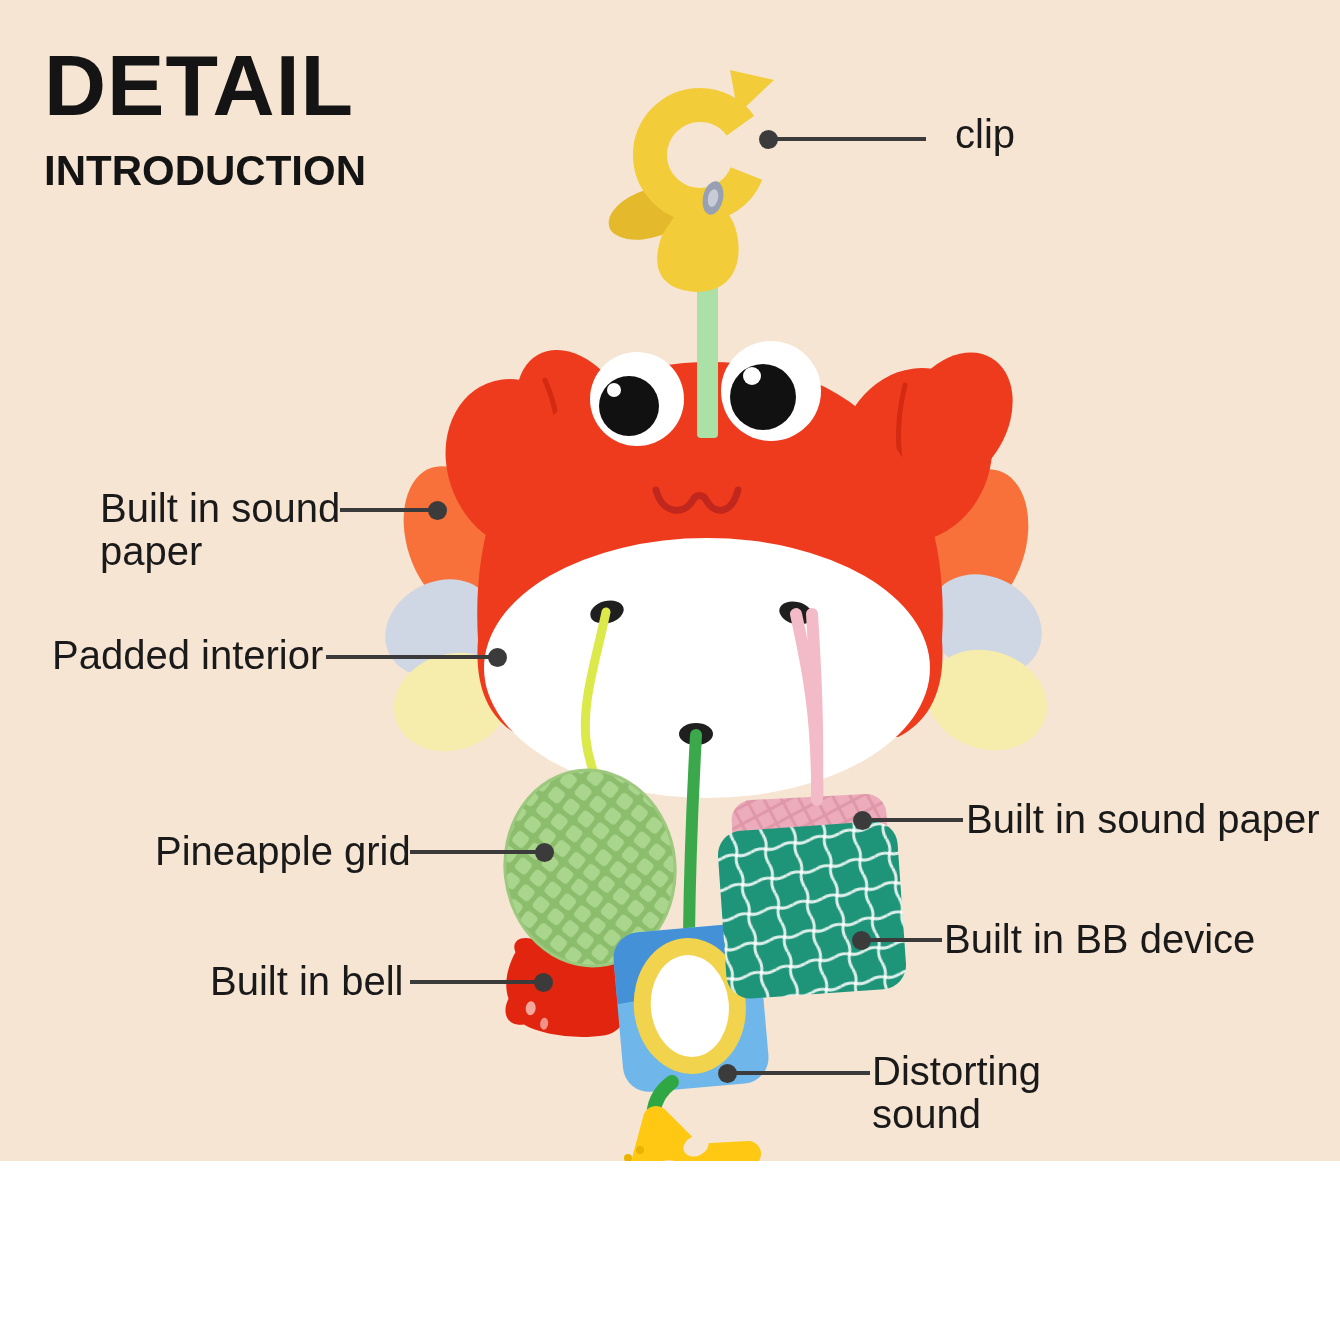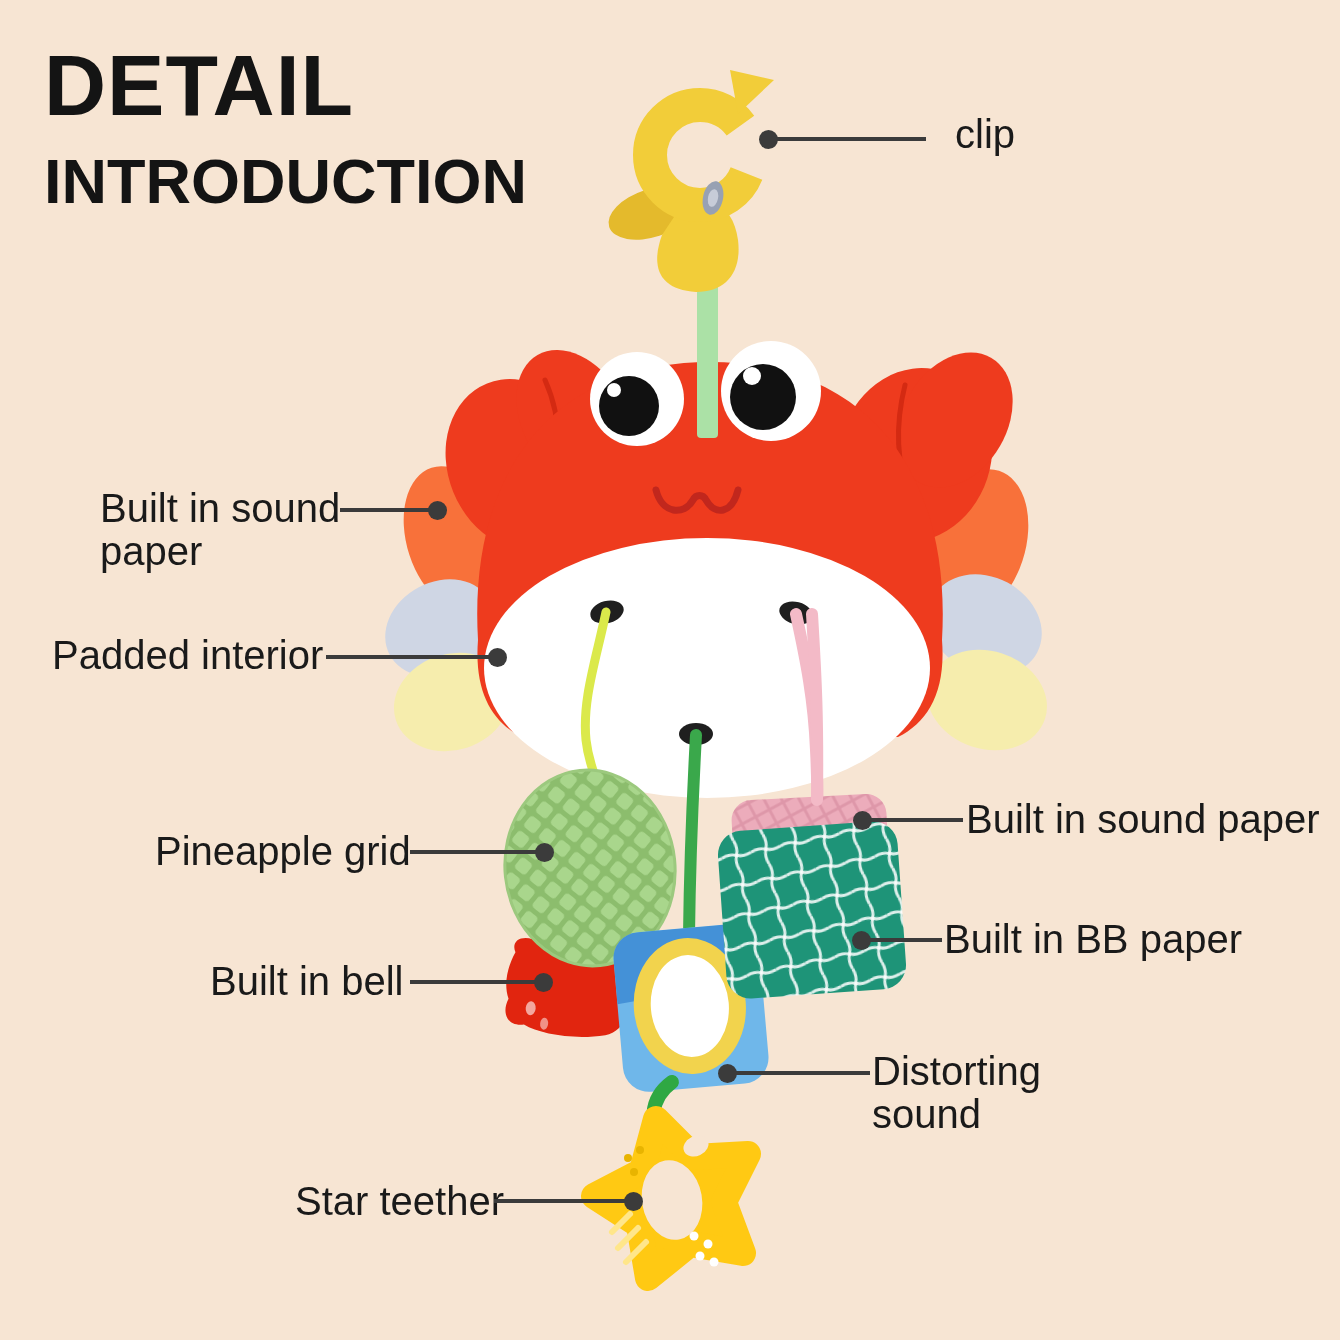--- a/index.html
+++ b/index.html
@@ -2,26 +2,26 @@
 <html><head>
 <meta charset="utf-8">
 <style>
   :root{
     --bg:#f7e5d3;
     --line:#3b3b3b;
     --txt:#1a1a1a;
   }
   html,body{margin:0;padding:0;background:#fff;}
   .canvas{
-    position:relative;width:1340px;height:1340px;background:var(--bg);
+    position:relative;width:1340px;height:1161px;background:var(--bg);
     font-family:"Liberation Sans",sans-serif;overflow:hidden;
   }
   .title{position:absolute;left:44px;top:42px;color:#141414;font-weight:800;line-height:1;}
   .title .l1{display:block;font-size:86px;letter-spacing:1px;}
-  .title .l2{display:block;font-size:63px;margin-top:22px;letter-spacing:0px;}
+  .title .l2{display:block;font-size:42px;margin-top:22px;letter-spacing:0px;}
   .callout-text{
     position:absolute;font-size:40px;font-weight:400;color:var(--txt);line-height:1.08;
     white-space:normal;
   }
   .lead{position:absolute;height:4px;background:var(--line);}
   .dot{position:absolute;width:19px;height:19px;border-radius:50%;background:var(--line);}
   svg{position:absolute;left:380px;top:40px;}
   .no-select{user-select:none;}
 </style>
 </head>
@@ -192,21 +192,21 @@
 
   <div>
     <div class="dot" style="left:853px;top:811px;"></div>
     <div class="lead" style="left:869px;top:818px;width:94px;"></div>
     <div class="callout-text" style="left:966px;top:798px;">Built in sound paper</div>
   </div>
 
   <div>
     <div class="dot" style="left:852px;top:931px;"></div>
     <div class="lead" style="left:868px;top:938px;width:74px;"></div>
-    <div class="callout-text" style="left:944px;top:918px;">Built in BB paper</div>
+    <div class="callout-text" style="left:944px;top:918px;">Built in BB device</div>
   </div>
 
   <div>
     <div class="dot" style="left:718px;top:1064px;"></div>
     <div class="lead" style="left:734px;top:1071px;width:136px;"></div>
     <div class="callout-text" style="left:872px;top:1050px;width:215px;">Distorting sound</div>
   </div>
 
   <div>
     <div class="callout-text" style="left:295px;top:1180px;">Star teether</div>

